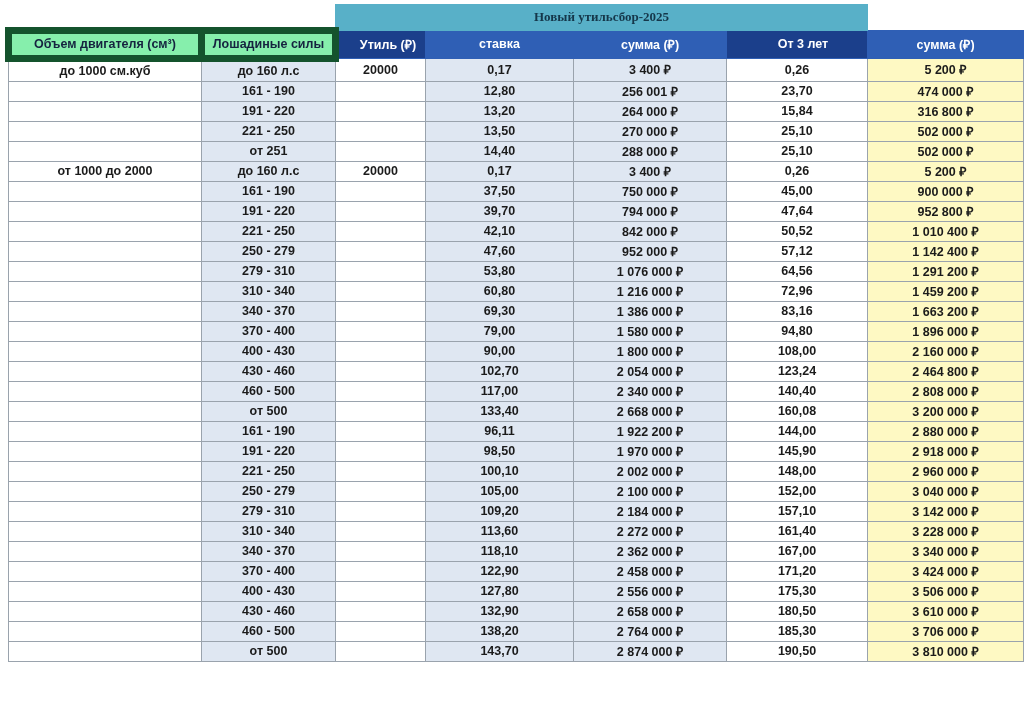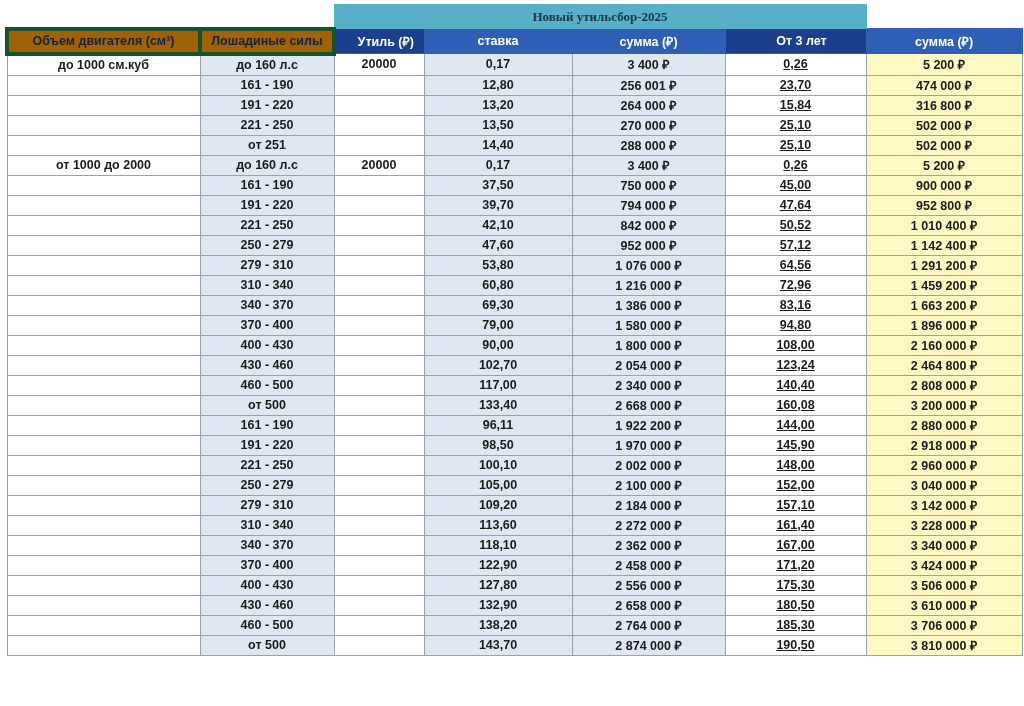--- a/index.html
+++ b/index.html
@@ -61,32 +61,32 @@
     color: #ffffff;
     height: 21px;
     font-size: 12.5px;
     border: 1px solid #2f5fb5;
   }
   tr.head-row td.h-dark {
     background: #1b3f8b;
     padding-left: 14px;
   }
   tr.head-row td.h-light {
-    background: #a16207;
+    background: #86efac;
     color: #15233f;
-    border: 4px solid #14532d;
+    border: 7px solid #14532d;
     margin-left: 36px;
   }
   
   td.c-vol  { background: #ffffff; }
   td.c-hp   { background: #dfe7f2; }
   td.c-util { background: #ffffff; }
   td.c-rate { background: #dfe7f2; }
   td.c-sum  { background: #dfe7f2; }
-  td.c-rate3{ background: #ffffff; text-decoration: underline; }
+  td.c-rate3{ background: #ffffff; }
   td.c-sum3 { background: #fef9c3; }
   td.empty  { background: #ffffff; }
   
   col.w-vol  { width: 193px; }
   col.w-hp   { width: 134px; }
   col.w-util { width: 90px; }
   col.w-rate { width: 148px; }
   col.w-sum  { width: 153px; }
   col.w-rate3{ width: 141px; }
   col.w-sum3 { width: 156px; }

